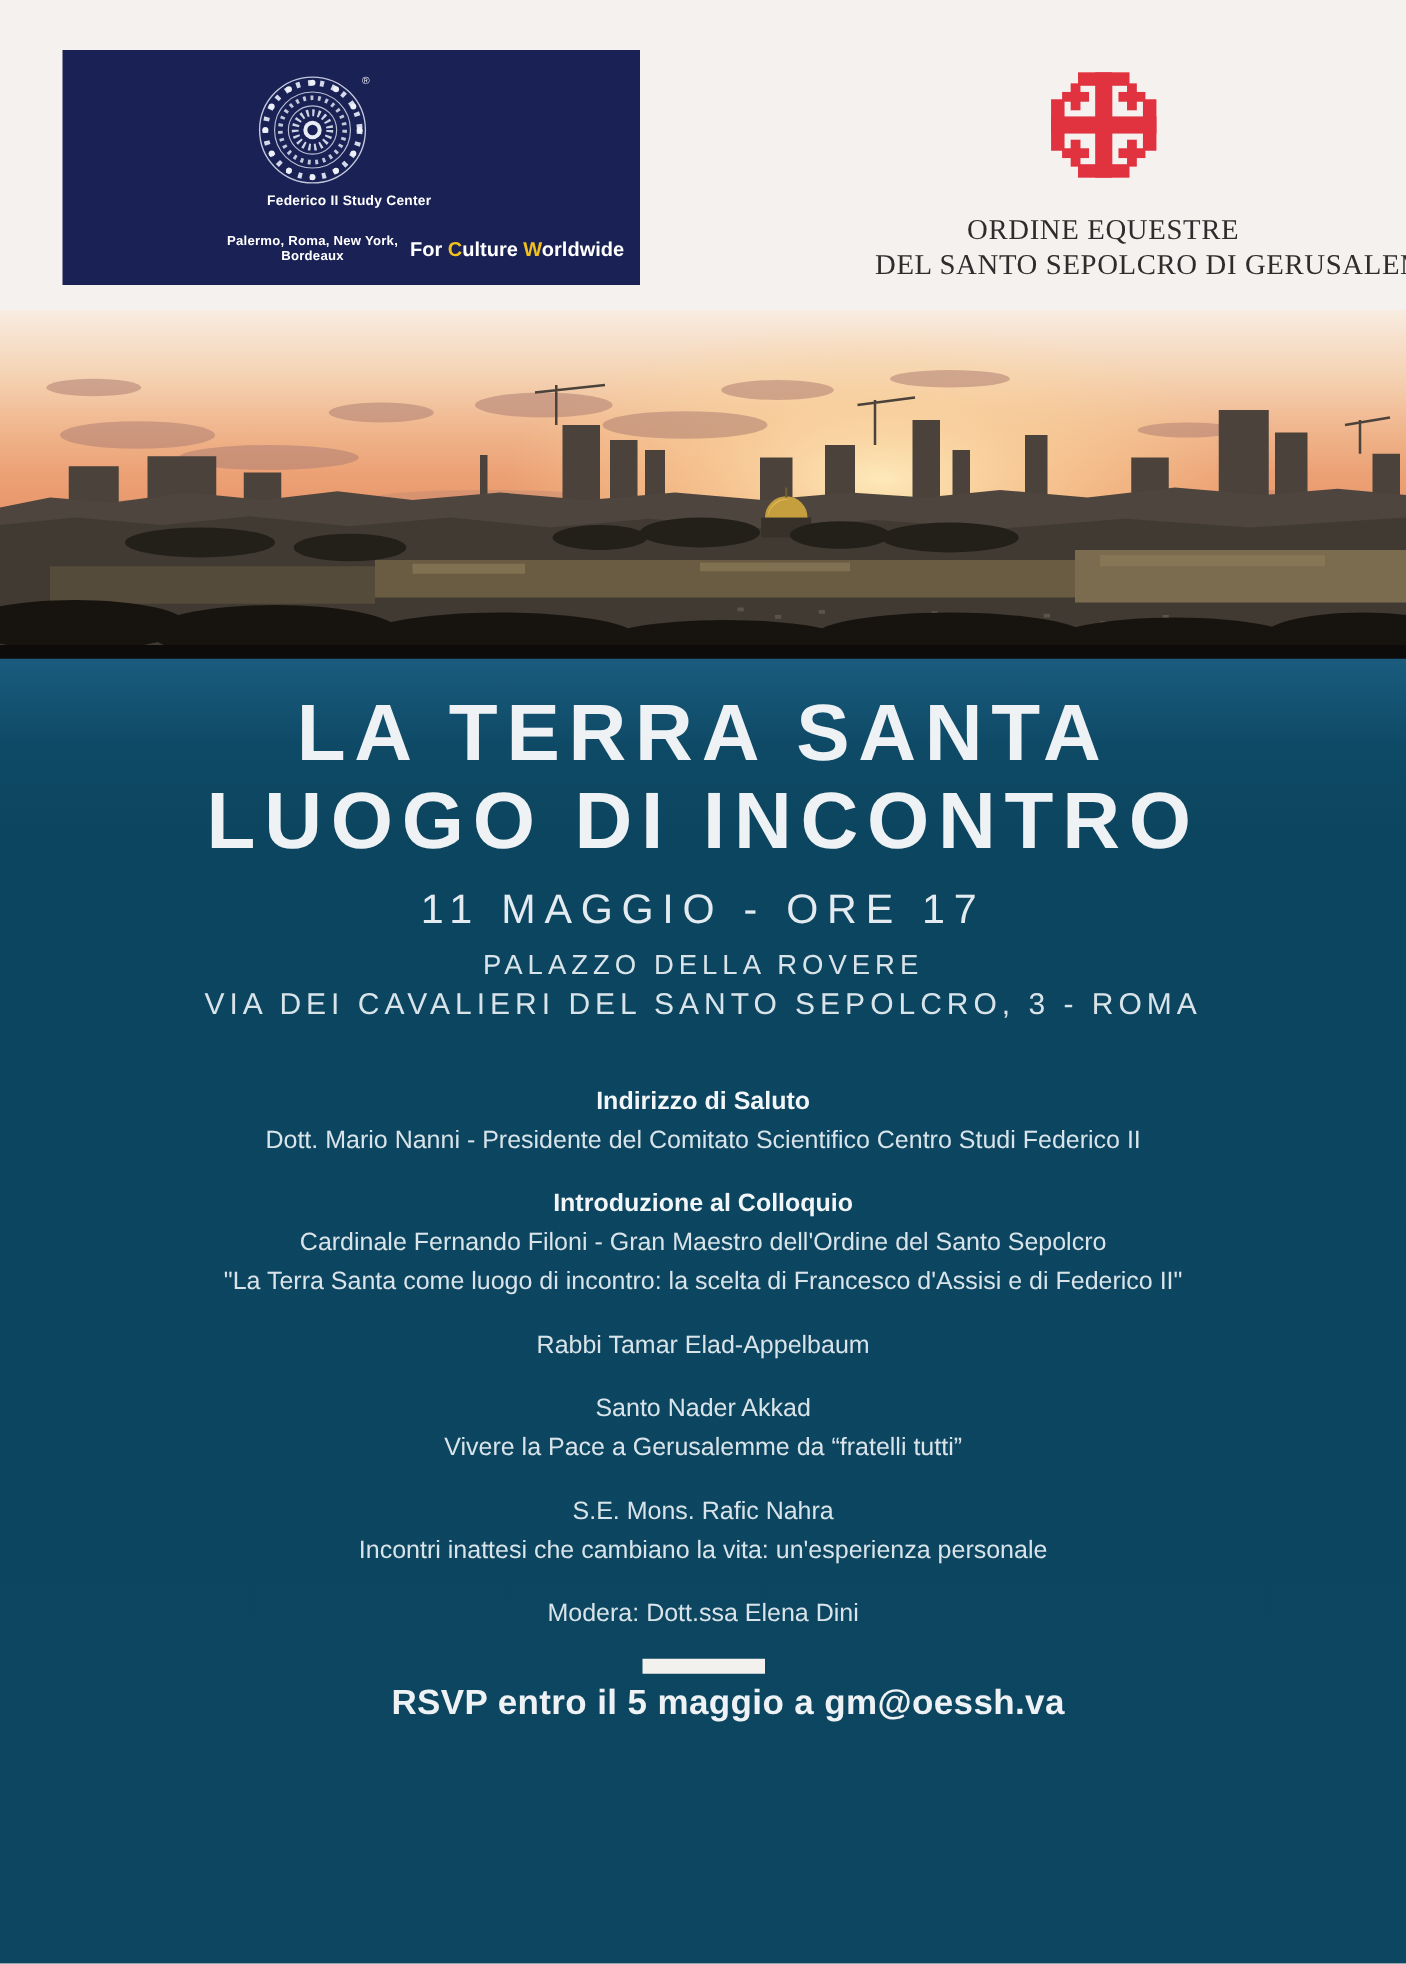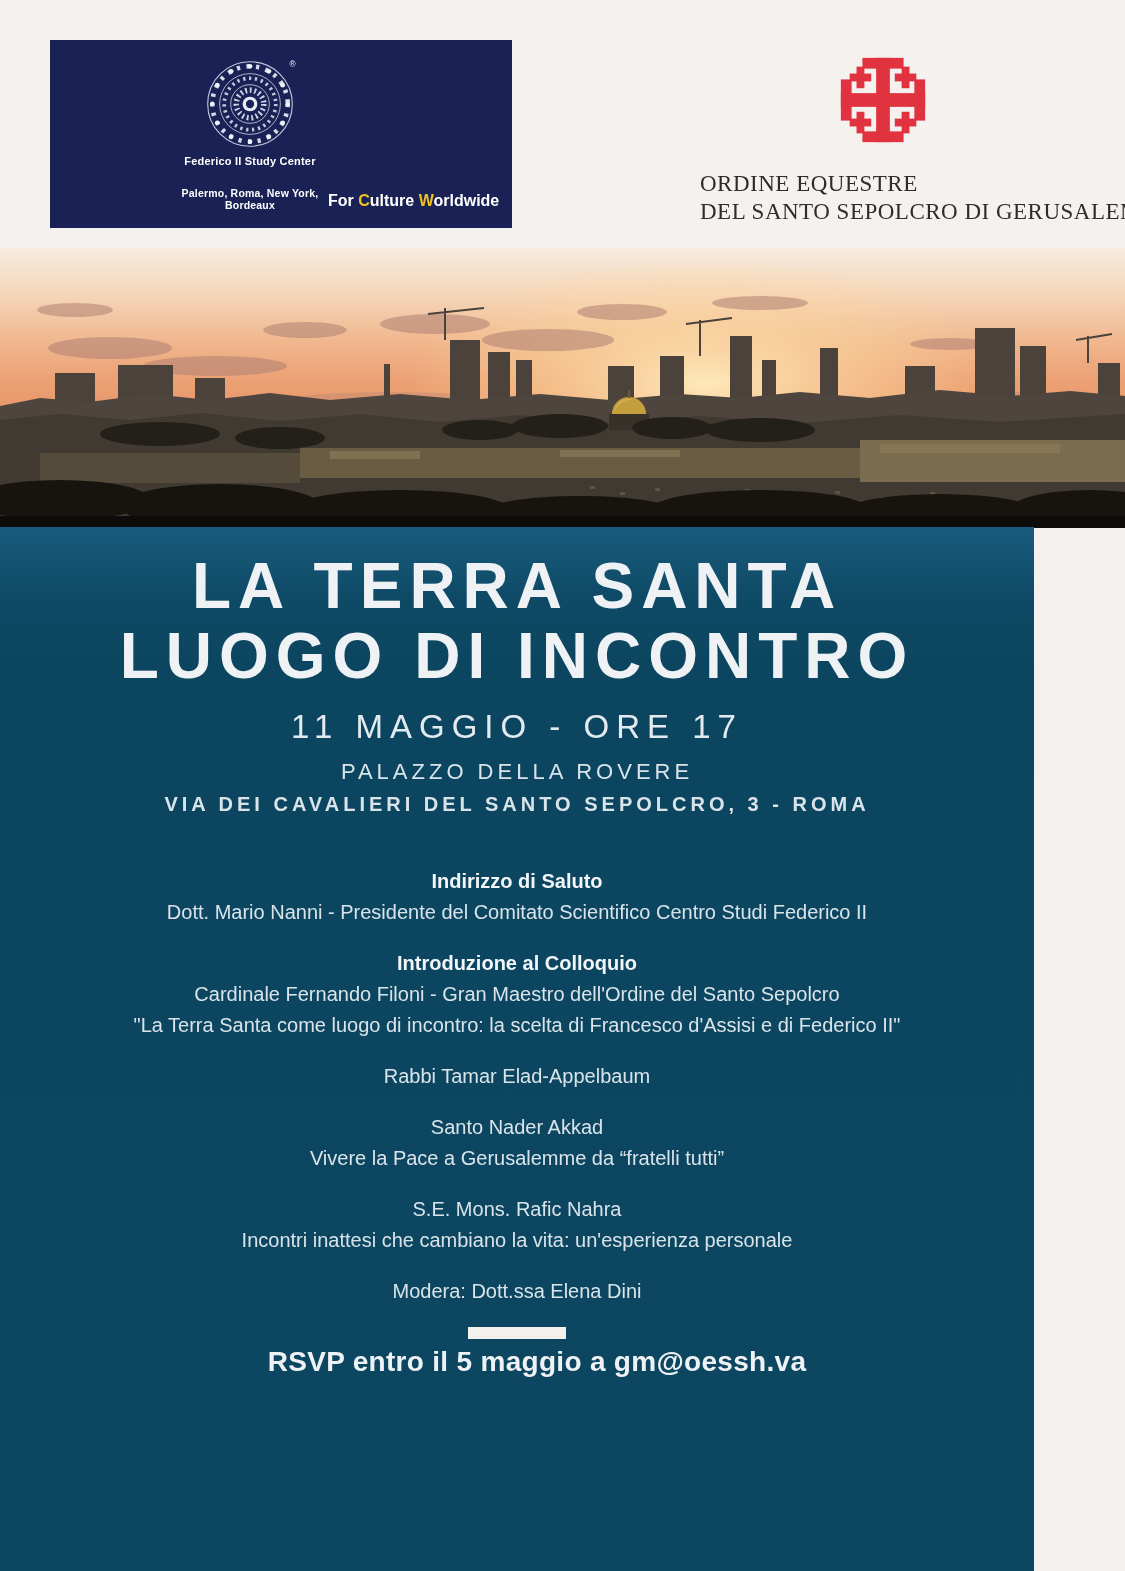--- a/index.html
+++ b/index.html
@@ -9,57 +9,57 @@
     font-family:"Liberation Sans", sans-serif;
   }
   
   .header{position:absolute;top:0;left:0;width:1125px;height:248px;background:#f5f1ef;}
   .navy-box{
     position:absolute;left:50px;top:40px;width:462px;height:188px;
     background:#1a2155;display:flex;align-items:center;
   }
   .logo-col{position:absolute;left:105px;top:18px;width:190px;text-align:center;}
   .rosette{display:block;margin:0 auto;}
-  .logo-name{color:#fff;font-size:11px;font-weight:700;margin-top:5px;letter-spacing:.2px;}
+  .logo-name{color:#fff;font-size:11px;font-weight:700;margin-top:5px;letter-spacing:.2px;text-align:right;}
   .logo-locs{color:#fff;font-size:10.5px;font-weight:700;margin-top:20px;letter-spacing:.2px;}
   .tagline{
     position:absolute;left:278px;top:152px;width:180px;
     color:#fff;font-size:16px;font-weight:700;white-space:nowrap;
   }
   .tagline .yl{color:#f2c21c;}
-  .order-block{position:absolute;left:700px;top:50px;width:365px;text-align:left;}
+  .order-block{position:absolute;left:700px;top:50px;width:365px;text-align:center;}
   .jcross{display:block;margin:0 auto;}
   .order-text{
     font-family:"Liberation Serif", serif;color:#2e2c2d;margin-top:20px;
     font-size:23px;line-height:28px;letter-spacing:.5px;white-space:nowrap;
   }
   
   .photo{position:absolute;top:248px;left:0;width:1125px;height:280px;}
   .photo svg{display:block;}
   
   .teal{
-    position:absolute;top:527px;left:0;width:1034px;height:1044px;
+    position:absolute;top:527px;left:0;width:1125px;height:1044px;
     background:linear-gradient(180deg,#1a5b7e 0px,#0e4a66 70px,#0c455f 140px,#0d4660 100%);
     color:#dce6ec;text-align:center;
   }
   .main-title{
     margin-top:24px;color:#eef2f4;font-weight:700;
     font-size:64px;line-height:70px;letter-spacing:7px;
   }
   .event-datetime{
     margin-top:16px;color:#e3ebf0;font-weight:500;
     font-size:33px;line-height:40px;letter-spacing:7px;
   }
   .event-venue{
     margin-top:11px;color:#d9e4ea;font-weight:500;
     font-size:22px;line-height:28px;letter-spacing:4px;
   }
   .event-address{
-    margin-top:4px;color:#d9e4ea;font-weight:700;
-    font-size:20px;line-height:28px;letter-spacing:4px;
+    margin-top:4px;color:#d9e4ea;font-weight:400;
+    font-size:24px;line-height:28px;letter-spacing:4px;
   }
   .program{margin-top:48px;font-size:20px;line-height:31px;}
   .prog-section{margin-bottom:20px;}
   .prog-heading{font-weight:700;color:#f2f6f8;}
   .prog-line{color:#d9e4ea;}
   .divider{width:98px;height:12px;background:#f3f1ee;margin:19px auto 0;}
   .rsvp{margin-top:7px;font-size:28px;font-weight:700;color:#eef2f4;letter-spacing:.3px;padding-left:40px;}
 </style>
 </head>
 <body>

